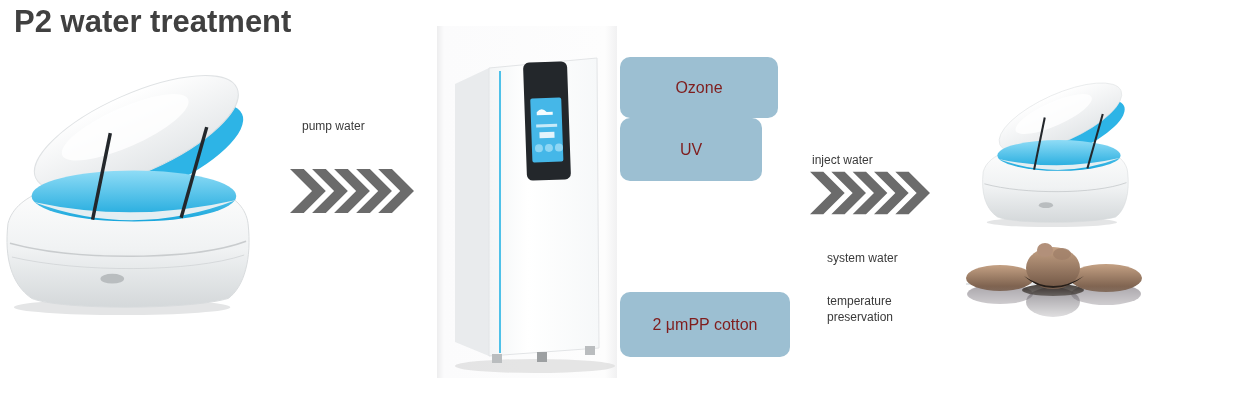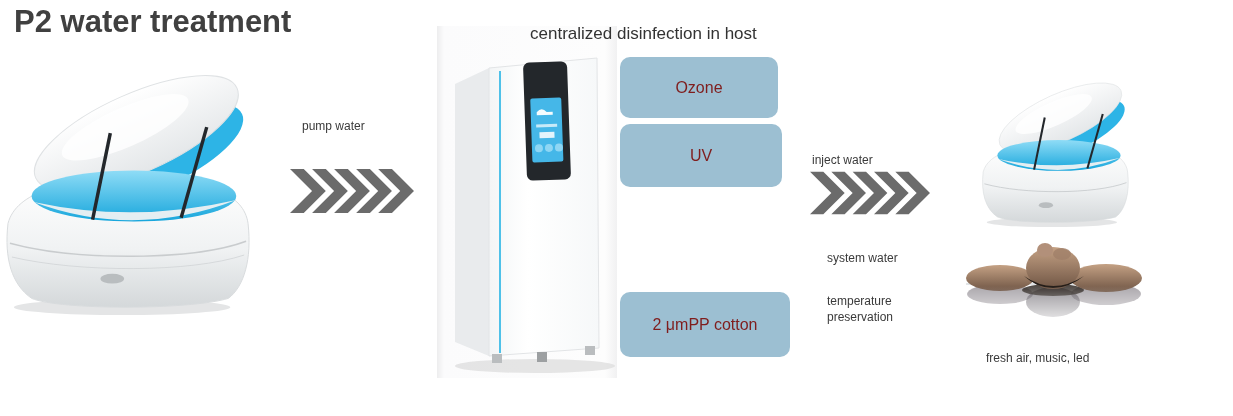--- a/index.html
+++ b/index.html
@@ -114,26 +114,25 @@
         <rect x="102" y="106" width="15" height="6" fill="#ffffff" opacity="0.85"></rect>
         <circle cx="101" cy="122" r="4" fill="#8ed6f4"></circle>
         <circle cx="111" cy="122" r="4" fill="#8ed6f4"></circle>
         <circle cx="121" cy="122" r="4" fill="#8ed6f4"></circle>
       </g>
       <rect x="55" y="328" width="10" height="9" fill="#babdbf"></rect>
       <rect x="148" y="320" width="10" height="9" fill="#babdbf"></rect>
       <rect x="100" y="326" width="10" height="10" fill="#9da0a2"></rect>
     </svg>
   </div>
-  <div class="host-caption">centralized disinfection in host</div>
 
   <div class="step-box" style="top:57px;width:158px;height:61px;">
     <span>Ozone</span>
   </div>
-  <div class="step-box" style="top:124px;width:162px;height:63px;">
+  <div class="step-box" style="top:118px;width:142px;height:63px;">
     <span>UV</span>
   </div>
   <div class="step-box" style="top:292px;width:170px;height:65px;">
     <span>2 μmPP cotton</span>
   </div>
 
   <div class="label" style="left:812px;top:121px;margin-top:32px;">inject water</div>
   <div class="illus" style="left:810px;top:168px;">
     <svg width="120" height="50" viewBox="0 0 135 48">
       <g fill="#6b6b6b">
@@ -177,15 +176,14 @@
       <ellipse cx="42" cy="52" rx="34" ry="13" fill="url(#skinGrad2)"></ellipse>
       <ellipse cx="148" cy="52" rx="36" ry="14" fill="url(#skinGrad2)"></ellipse>
       <ellipse cx="95" cy="42" rx="27" ry="21" fill="url(#skinGrad2)"></ellipse>
       <ellipse cx="87" cy="24" rx="8" ry="7" fill="#b2907a"></ellipse>
       <ellipse cx="104" cy="28" rx="9" ry="6" fill="#a07f69" opacity="0.8"></ellipse>
       <path d="M66,50 Q95,70 126,50 Q111,62 95,62 Q79,62 66,50 Z" fill="#241d18"></path>
       <rect x="0" y="60" width="190" height="44" fill="url(#refFade)"></rect>
     </svg>
   </div>
 
-  <div class="label" style="left:986px;top:351px;">fresh air, music, led</div>
 
 </div>
 
 </body></html>

